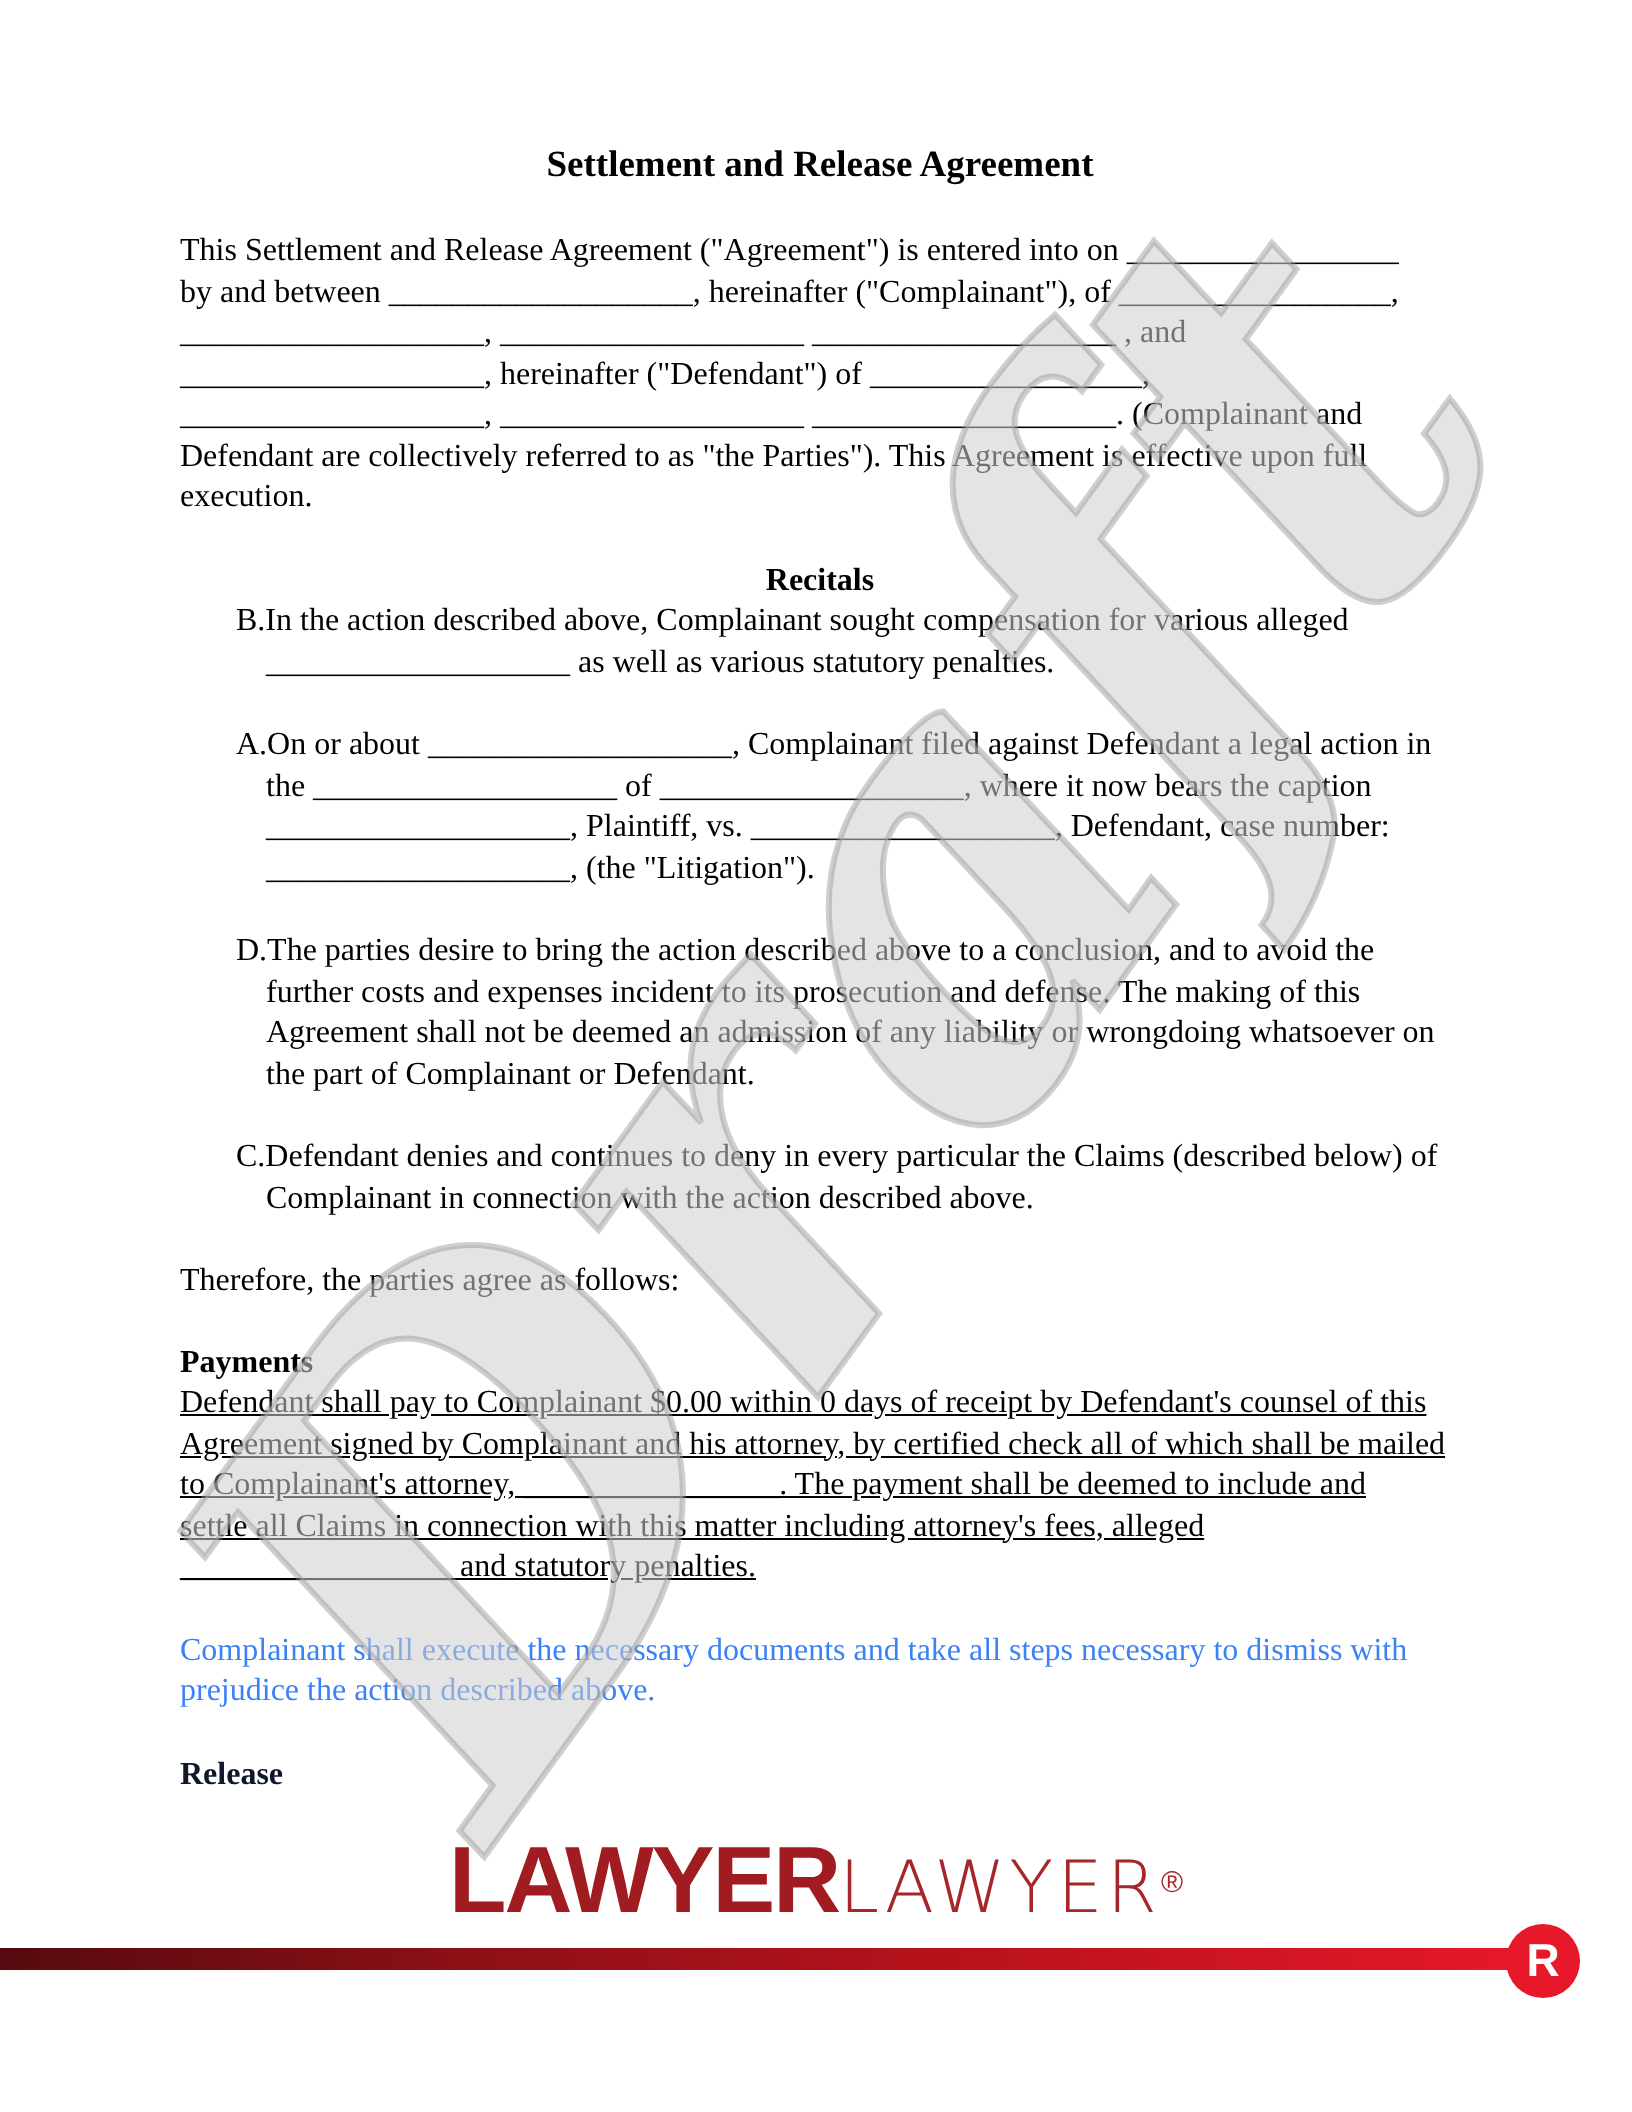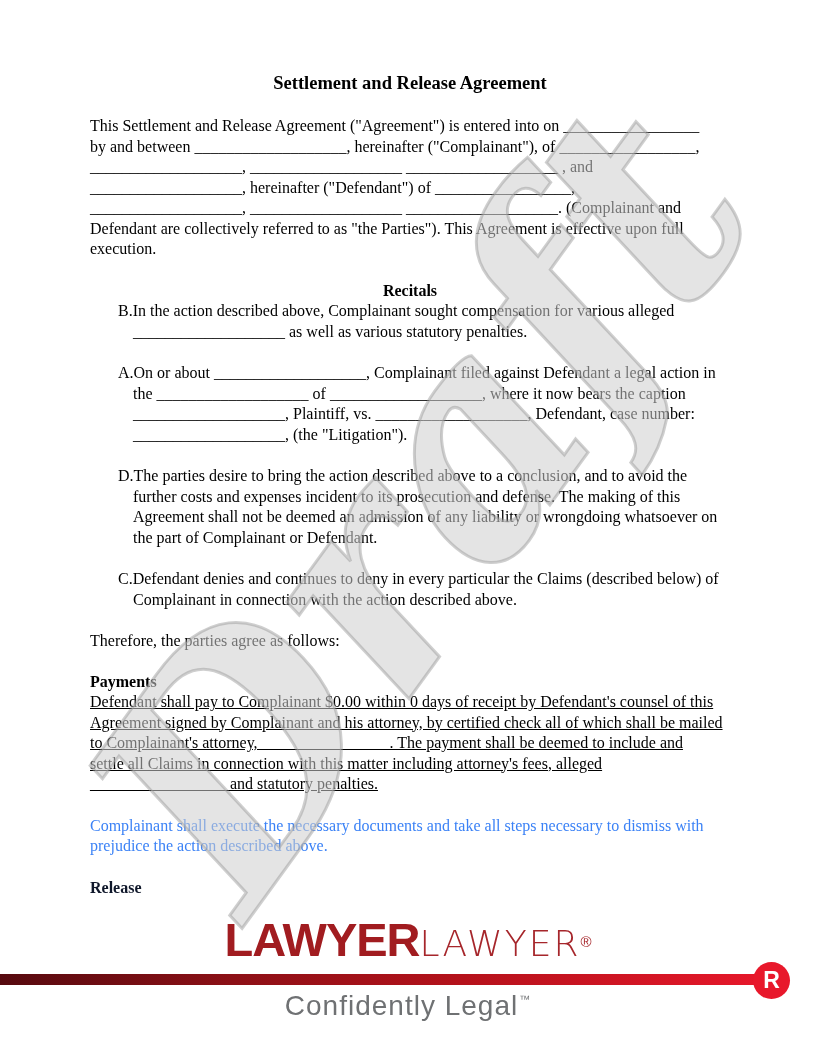--- a/index.html
+++ b/index.html
@@ -204,18 +204,15 @@
   </div>
 
   <div class="footer">
     <div class="logo">
       <span class="logo-rocket">LAWYER</span><span class="logo-lawyer">LAWYER</span><span class="logo-reg">®</span>
     </div>
     <div class="bar"></div>
     <div class="badge">
       <span>R</span>
     </div>
-    <div class="tagline">
-      <span>Confidently Legal</span><span class="tm">™</span>
-    </div>
   </div>
 
 </div>
 
 </body></html>

